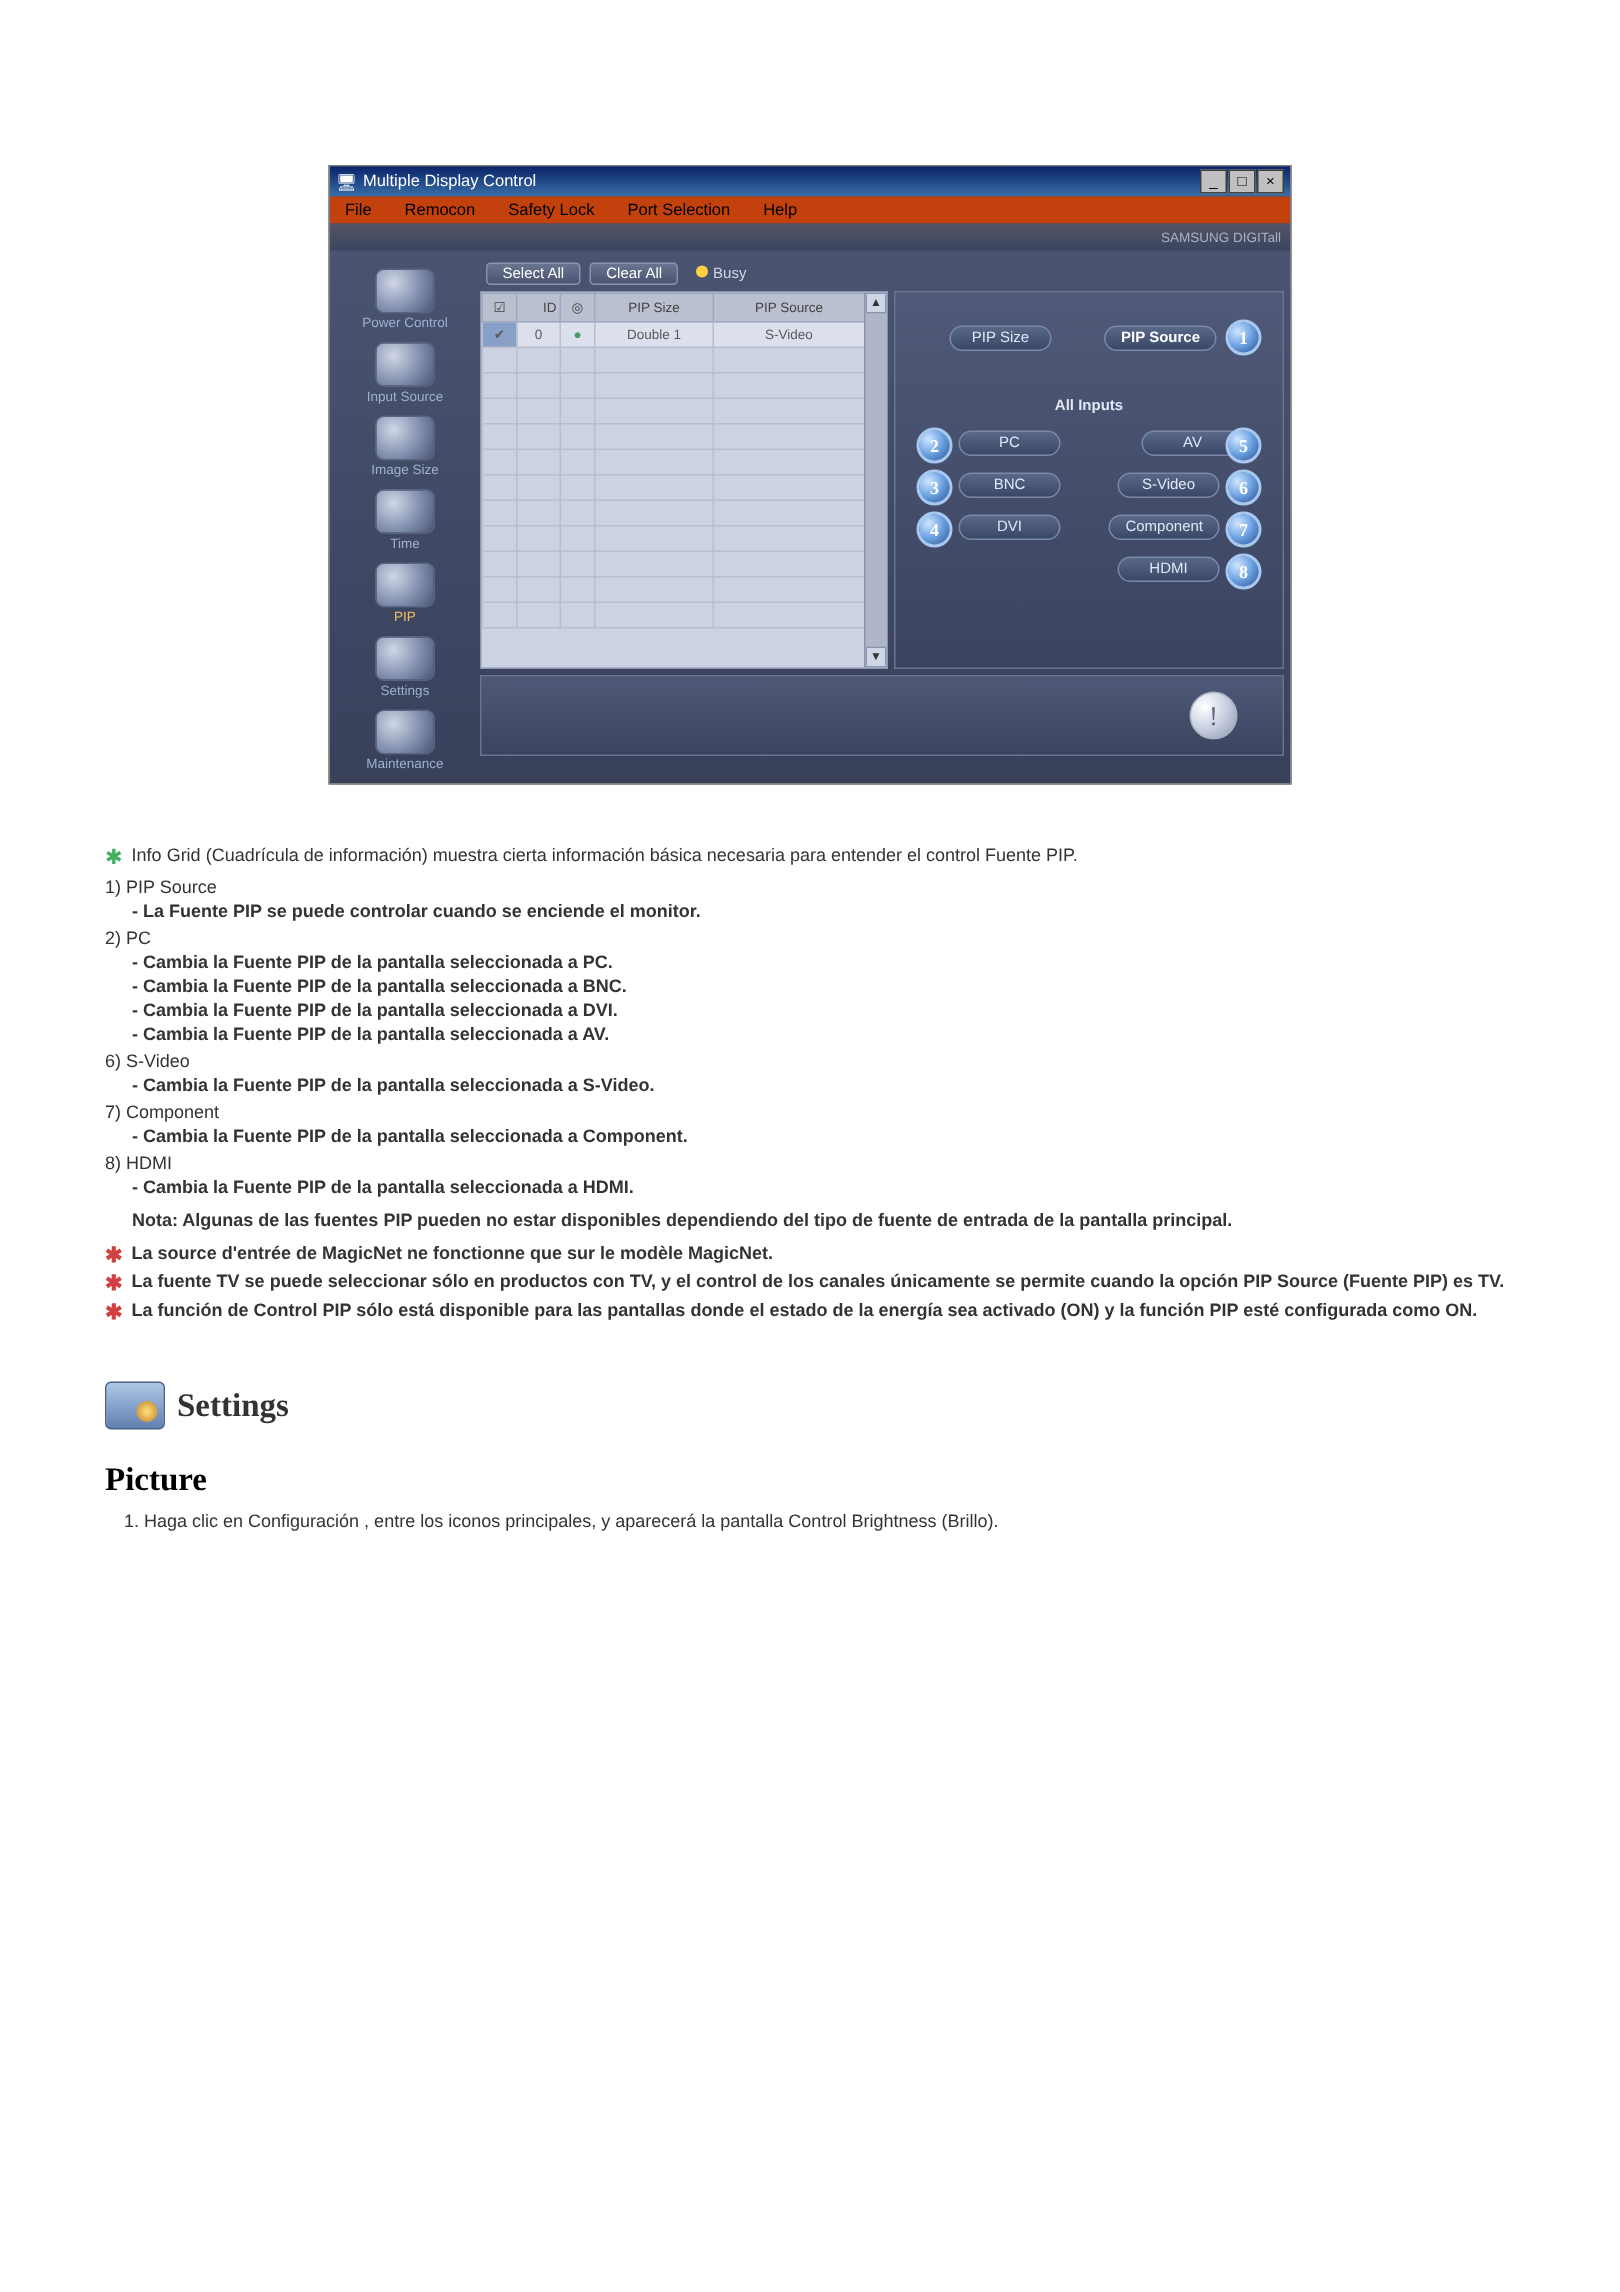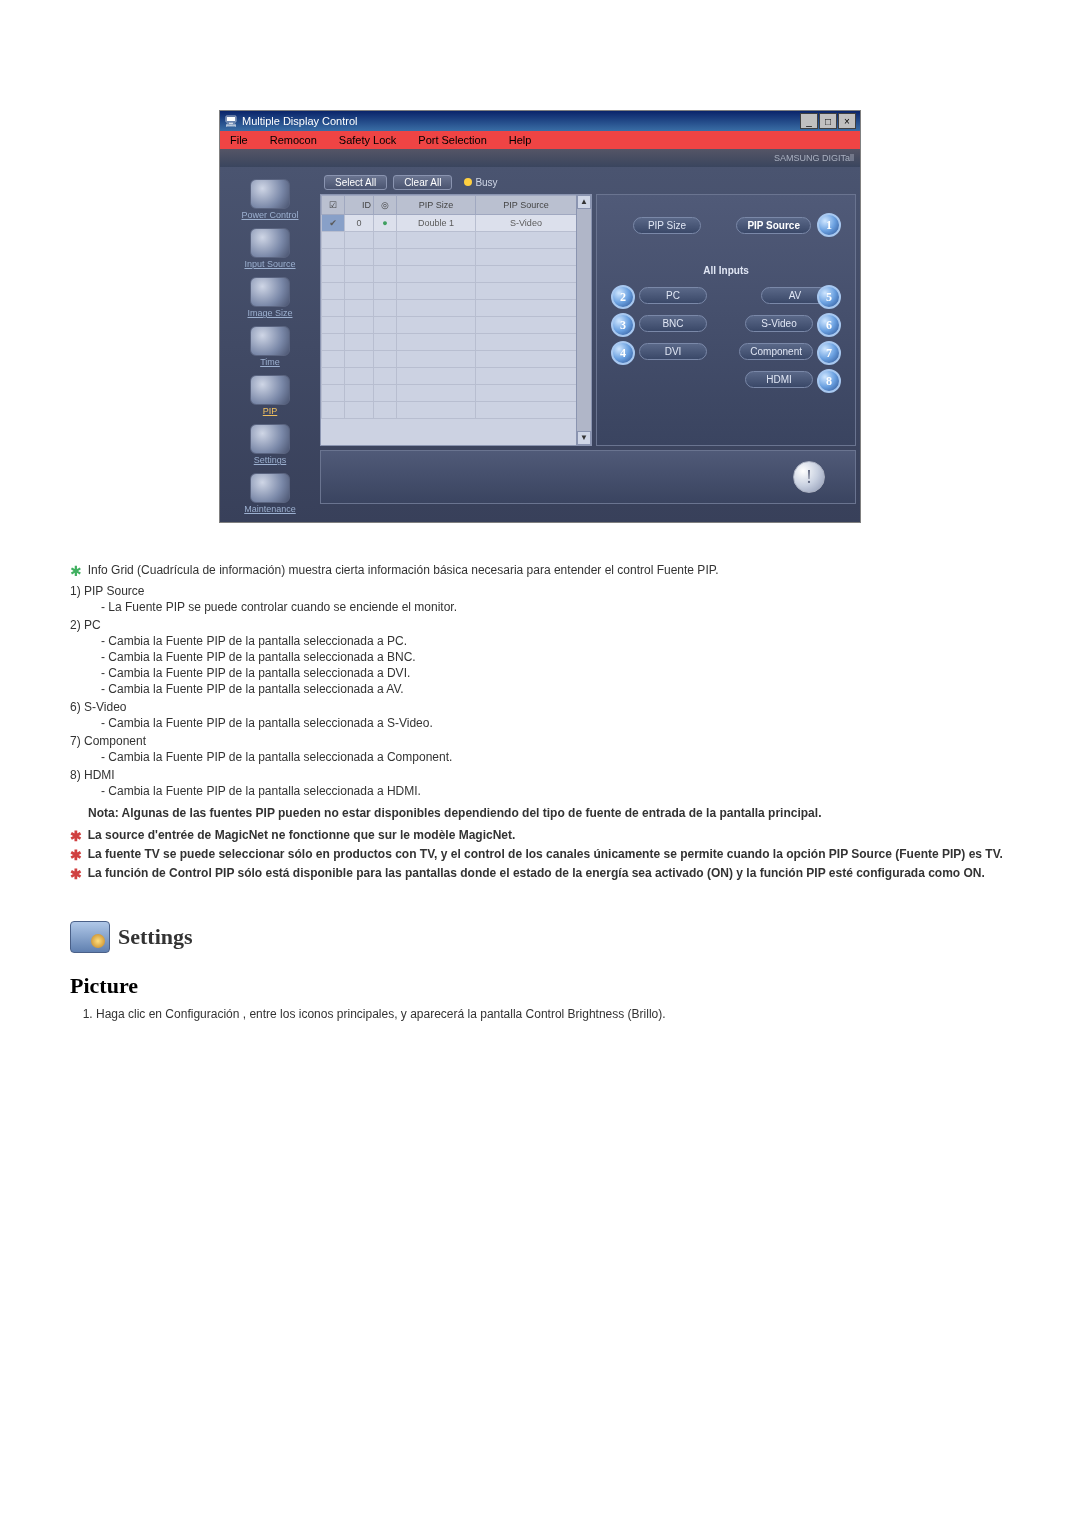--- a/index.html
+++ b/index.html
@@ -29,21 +29,21 @@
     align-items: center;
     justify-content: space-between;
   }
   .titlebar .title-left { display:flex; align-items:center; gap:4px; }
   .titlebar .win-btns { display:flex; gap:1px; }
   .titlebar .win-btns span {
     width: 16px; height: 14px; background:#c0c0c0; border:1px solid #404040;
     display:inline-flex; align-items:center; justify-content:center; font-size:10px; color:#000;
   }
   .menubar {
-    background: #ef4444;
+    background: #c2410c;
     color: #000;
     font-size: 11px;
     padding: 2px 4px;
     display: flex;
     gap: 10px;
   }
   .menubar span { padding: 1px 6px; }
   .brand-bar {
     background: linear-gradient(#556, #3a455e);
     height: 18px;
@@ -74,21 +74,21 @@
     font-size: 9px;
     padding: 2px 0 4px 0;
   }
   .side-item.active { color: #f0c060; }
   .side-icon {
     width: 38px; height: 28px;
     background: radial-gradient(circle at 30% 30%, #cfd6e6, #7a88a8 60%, #4a5470);
     border-radius: 6px;
     border: 1px solid #5a6480;
   }
-  .side-item .lbl { margin-top: 2px; text-align:center; line-height:1;text-decoration:underline; }
+  .side-item .lbl { margin-top: 2px; text-align:center; line-height:1; }
 
   .main-panel {
     flex: 1;
     display: flex;
     flex-direction: column;
     gap: 4px;
   }
   .top-row {
     display: flex;
     align-items: center;
@@ -218,22 +218,23 @@
     color: #40b060;
     font-size: 14px;
     line-height: 14px;
     margin-top: 1px;
   }
   .star.red { color: #d04040; }
   .numbered-item {
     margin: 4px 0 2px 0;
   }
   .sub-item {
-    margin-left: 31px;
+    margin-left: 18px;
     margin-bottom: 2px;
+    font-weight: bold;
   }
   .bold-note {
     margin-left: 18px; font-weight: bold; margin-top:8px; margin-bottom:8px;
   }
   .red-note {
     display: flex; gap: 6px; margin: 4px 0;
     font-weight: bold;
   }
   .red-note .txt { flex:1; }
 

